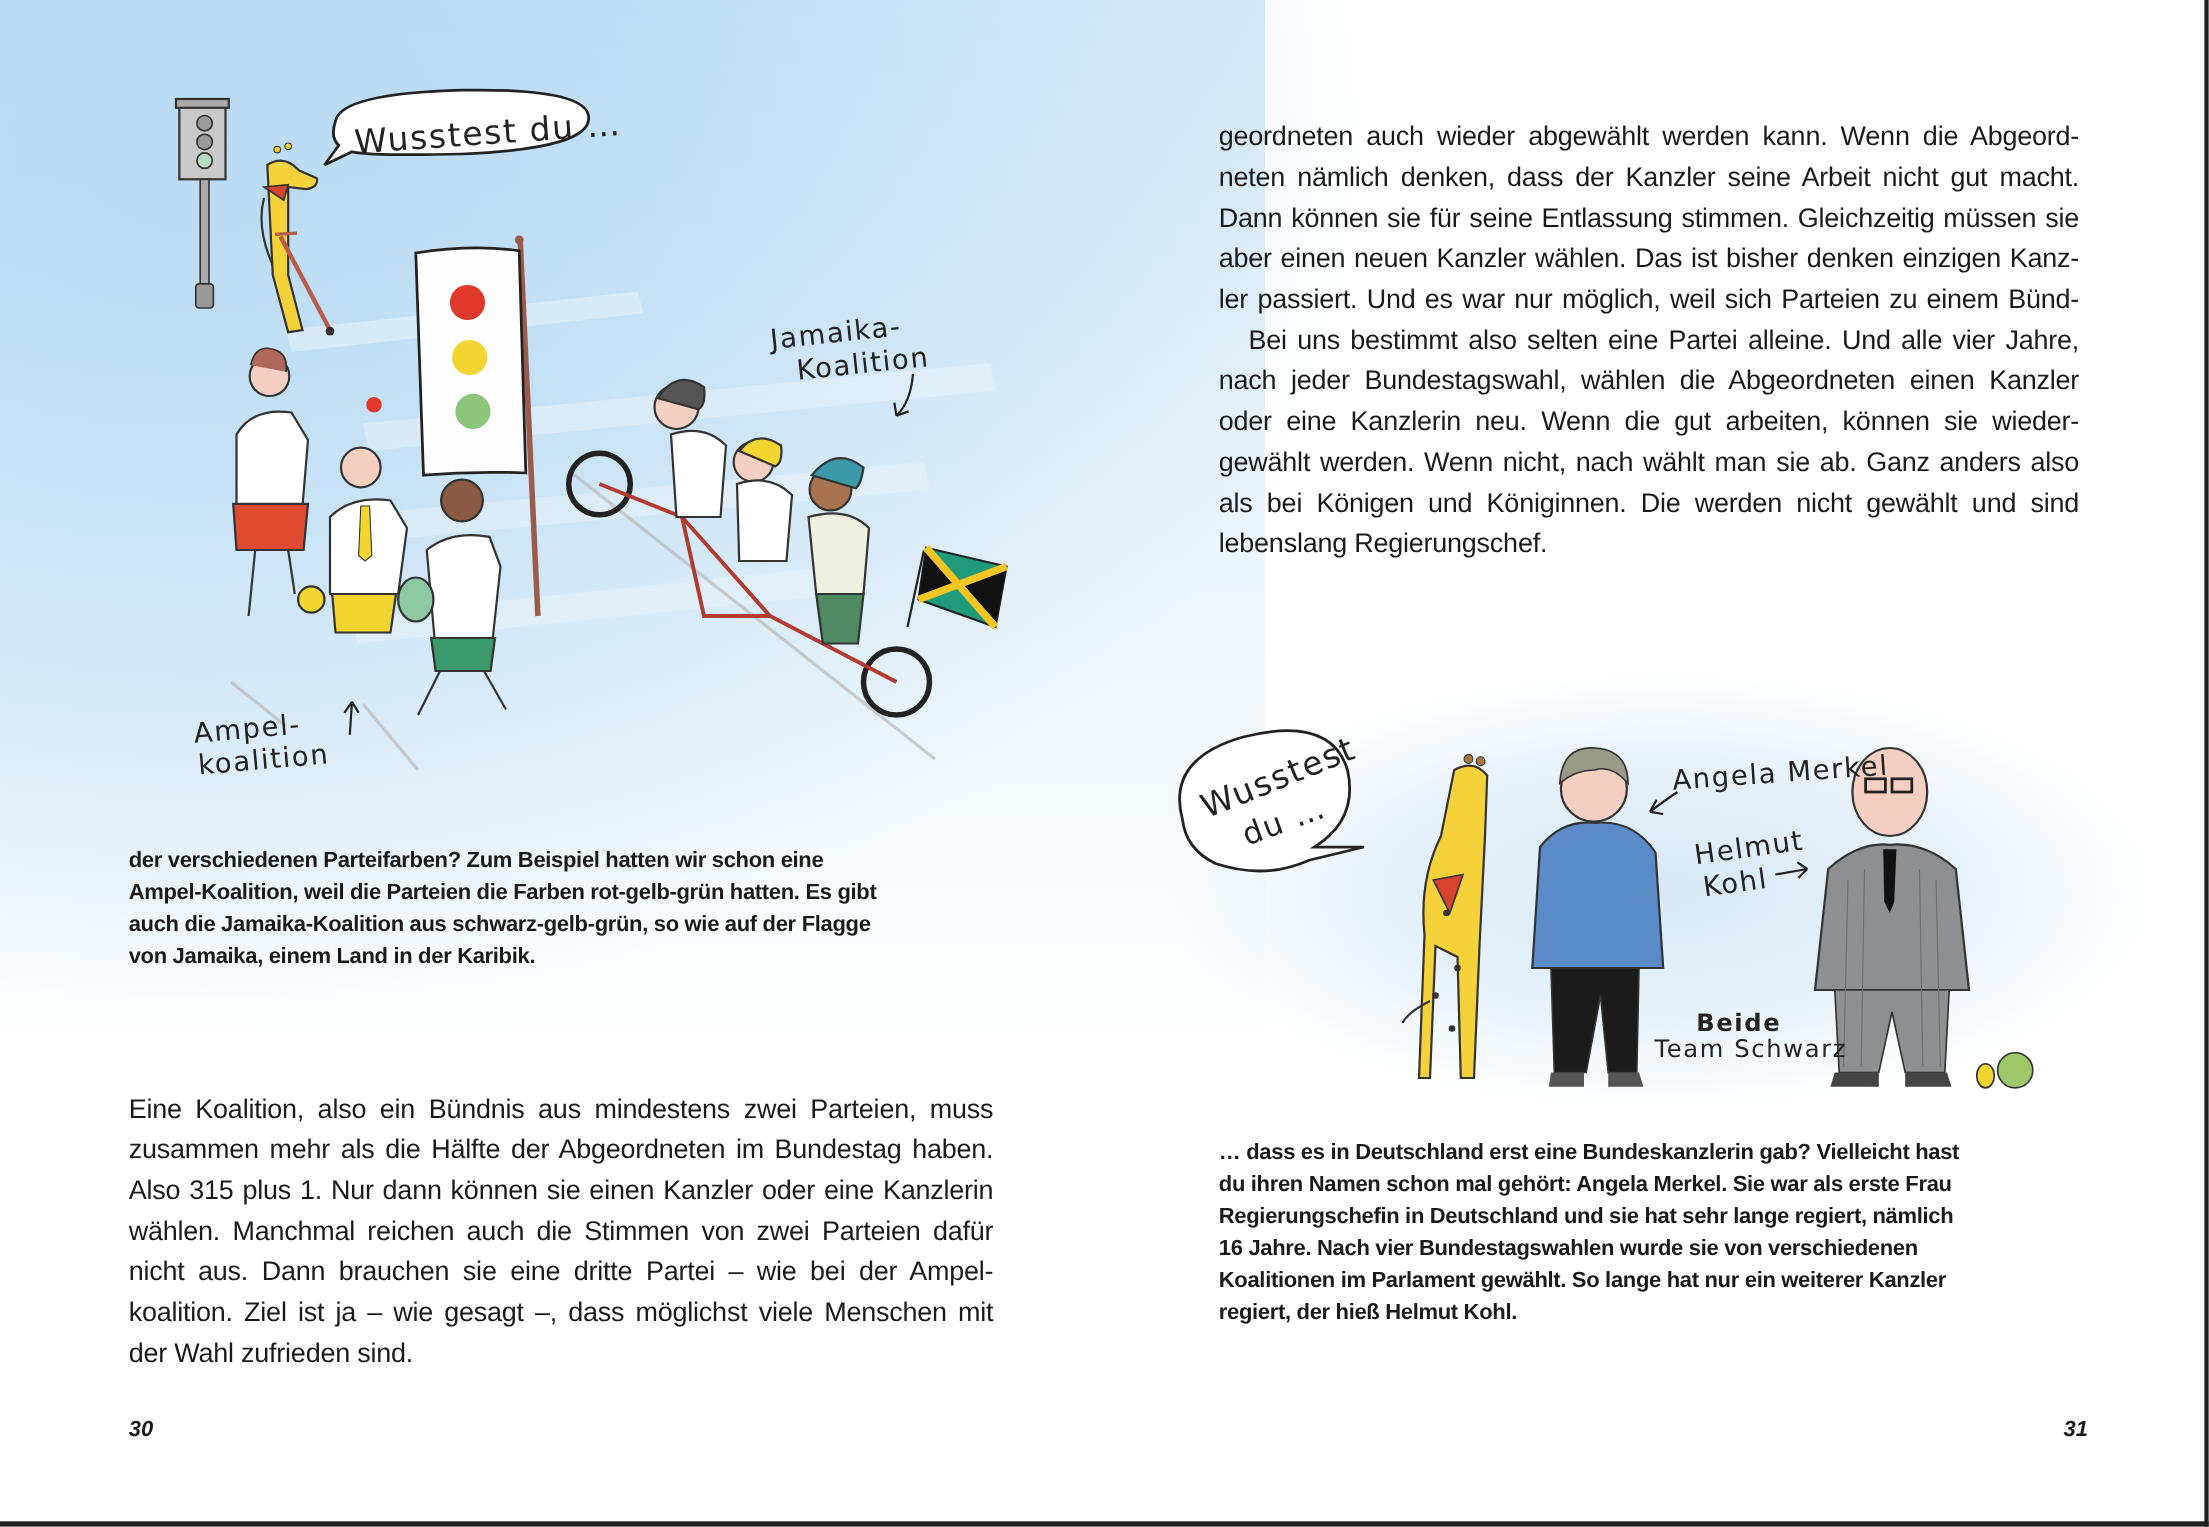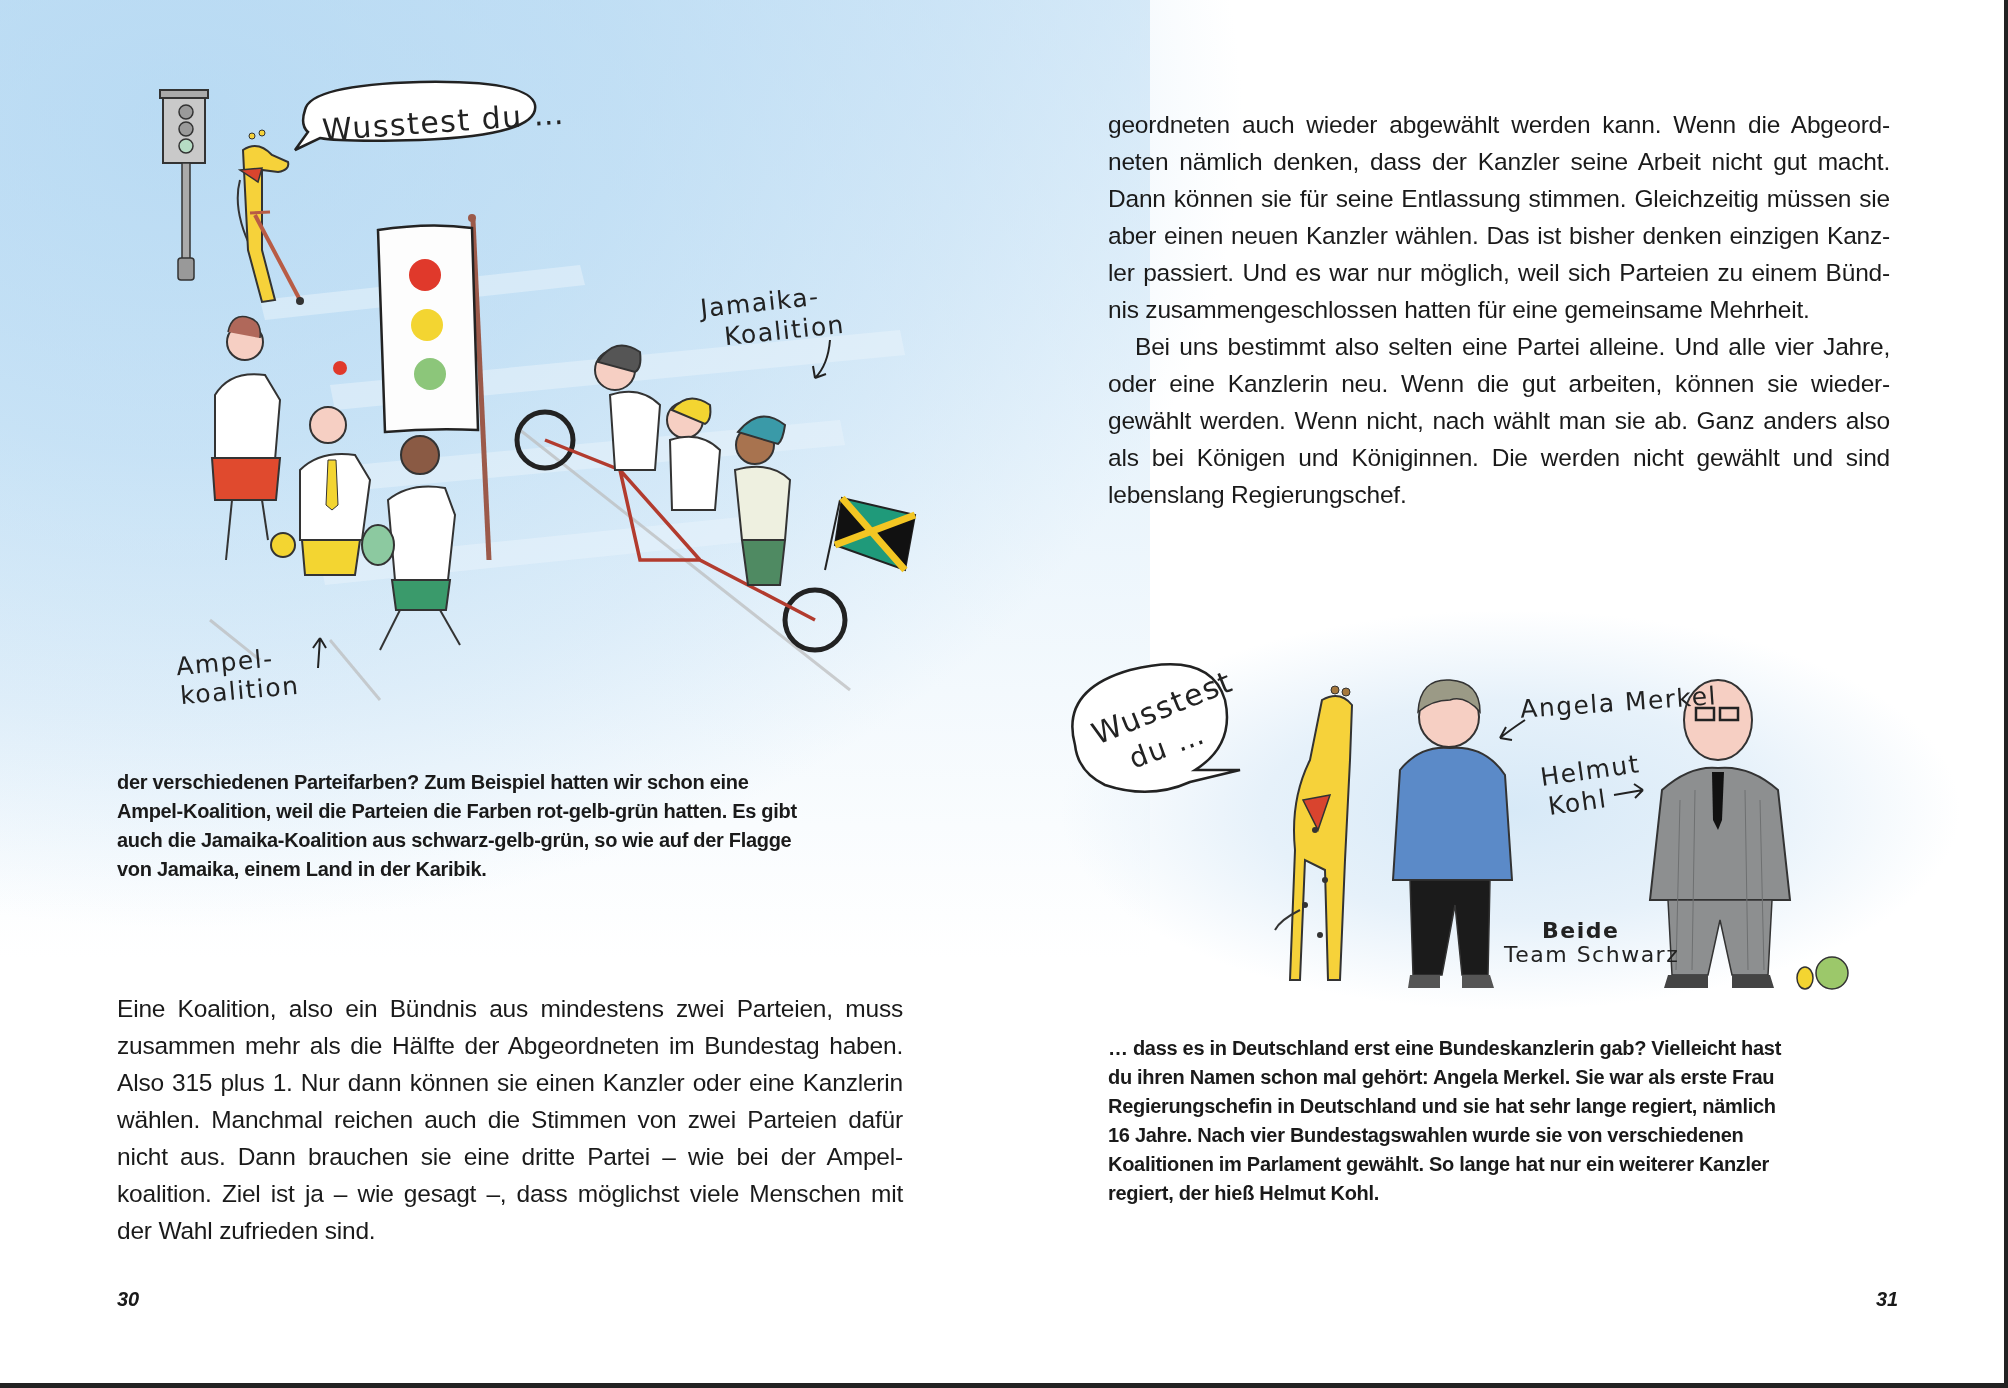--- a/index.html
+++ b/index.html
@@ -179,22 +179,22 @@
   </div>
 
   <div class="page-num" style="left:117px; top:1288px;">30</div>
 
   <div class="body-text" style="left:1108px; top:106px; width:782px;">
     <span class="justify-line">geordneten auch wieder abgewählt werden kann. Wenn die Abgeord-</span>
     <span class="justify-line">neten nämlich denken, dass der Kanzler seine Arbeit nicht gut macht.</span>
     <span class="justify-line">Dann können sie für seine Entlassung stimmen. Gleichzeitig müssen sie</span>
     <span class="justify-line">aber einen neuen Kanzler wählen. Das ist bisher denken einzigen Kanz-</span>
     <span class="justify-line">ler passiert. Und es war nur möglich, weil sich Parteien zu einem Bünd-</span>
-    <span class="last-line">nis zusammengeschlossen hatten für eine gemeinsame Mehrheit.</span>
     <span class="justify-line" style="padding-left:27px;">Bei uns bestimmt also selten eine Partei alleine. Und alle vier Jahre,</span>
+    <span class="justify-line">nach jeder Bundestagswahl, wählen die Abgeordneten einen Kanzler</span>
     <span class="justify-line">oder eine Kanzlerin neu. Wenn die gut arbeiten, können sie wieder-</span>
     <span class="justify-line">gewählt werden. Wenn nicht, nach wählt man sie ab. Ganz anders also</span>
     <span class="justify-line">als bei Königen und Königinnen. Die werden nicht gewählt und sind</span>
     <span class="last-line">lebenslang Regierungschef.</span>
   </div>
 
   <svg class="illus" style="left:1060px; top:640px;" width="880" height="360" viewBox="1060 640 880 360">
 
     <path d="M1075 745 Q1060 690 1130 670 Q1210 650 1225 700 Q1235 745 1195 770 L1240 770 L1190 782 Q1150 800 1105 785 Q1078 772 1075 745 Z" fill="#fff" stroke="#222" stroke-width="2.5"></path>
 

